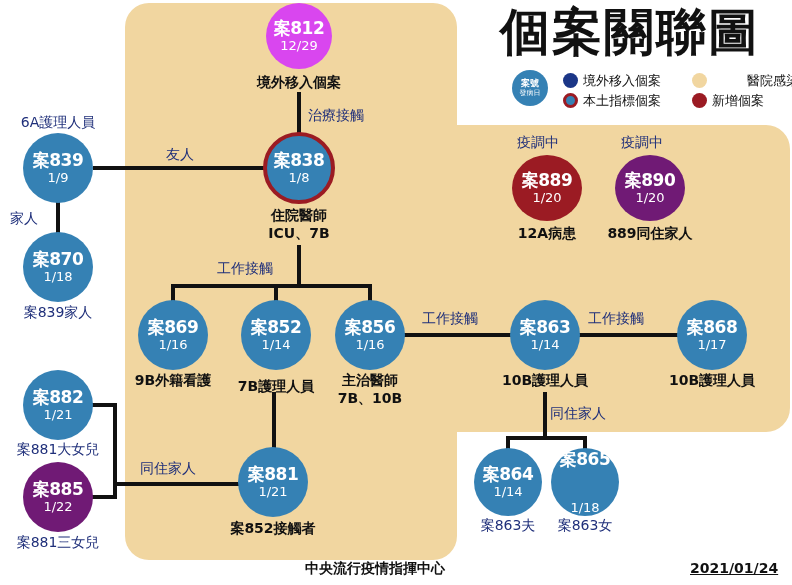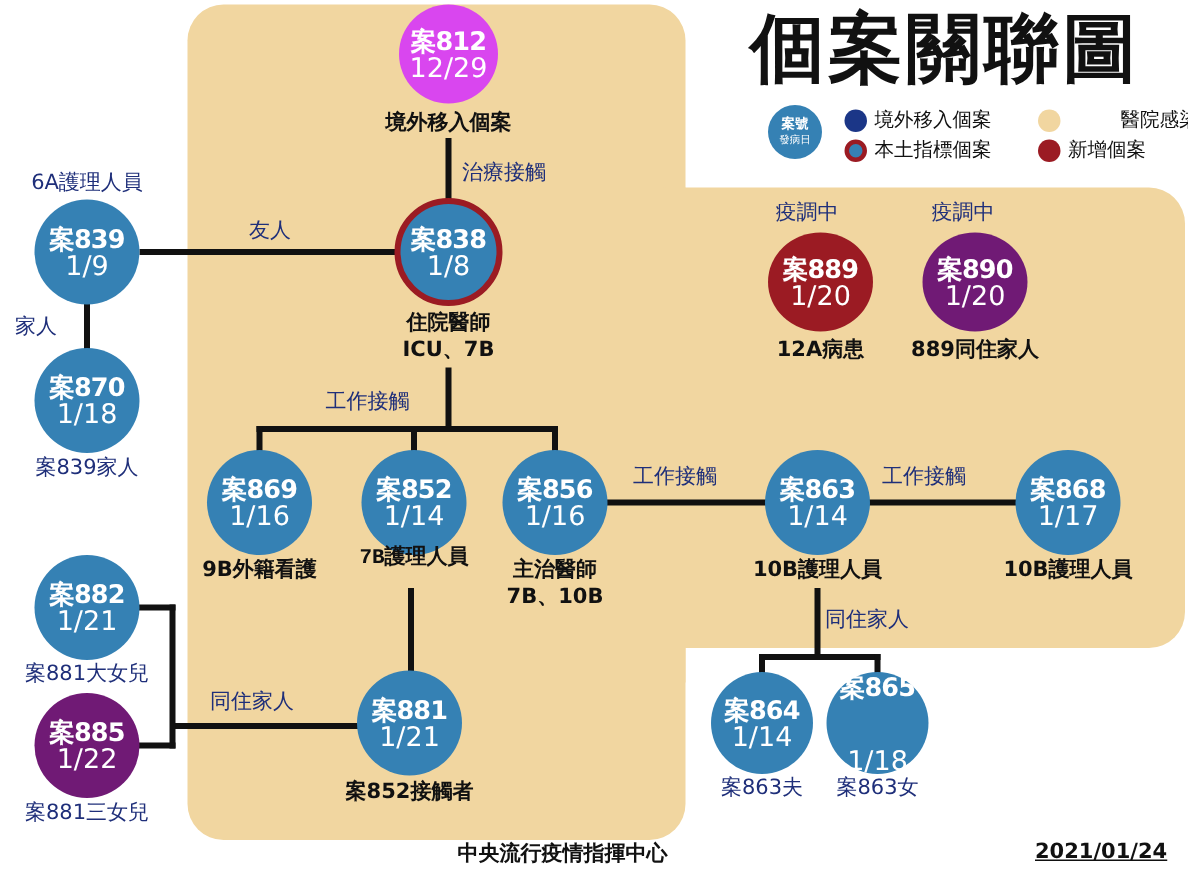--- a/index.html
+++ b/index.html
@@ -1,21 +1,21 @@
 <!DOCTYPE html>
 <html><head>
 <meta charset="utf-8">
 <style>
   html,body{margin:0;padding:0;background:#ffffff;}
   body{width:792px;height:585px;position:relative;overflow:hidden;font-family:"DejaVu Sans","Liberation Sans",sans-serif;}
   .bg{position:absolute;background:#f1d6a0;}
   .line{position:absolute;background:#111;}
   .node{position:absolute;border-radius:50%;color:#fff;text-align:center;box-sizing:border-box;display:flex;flex-direction:column;align-items:center;justify-content:center;}
   .node .num{font-weight:bold;font-size:17px;line-height:19px;letter-spacing:-0.5px;}
-  .node .date{font-size:18px;line-height:15px;}
+  .node .date{font-size:13px;line-height:15px;}
   .label{position:absolute;font-weight:bold;font-size:14px;color:#111;text-align:center;white-space:nowrap;line-height:17px;}
   .rel{position:absolute;font-size:14px;color:#1f2f7a;white-space:nowrap;line-height:17px;}
   .blue-label{position:absolute;font-size:14px;color:#1f2f7a;text-align:center;white-space:nowrap;line-height:17px;}
   .title{position:absolute;font-weight:bold;font-size:50px;letter-spacing:2px;color:#111;line-height:56px;}
   .legend-dot{position:absolute;border-radius:50%;box-sizing:border-box;}
   .legend-text{position:absolute;font-size:13px;color:#111;white-space:nowrap;line-height:16px;}
   .footer{position:absolute;font-weight:bold;font-size:14px;color:#111;white-space:nowrap;}
 </style>
 </head>
 <body>
@@ -112,21 +112,21 @@
 <div class="node" style="left:138px;top:300px;width:70px;height:70px;background:#3581b4;">
   <span class="num">案869</span>
   <span class="date">1/16</span>
 </div>
 <div class="label" style="left:123px;top:372px;width:100px;">9B外籍看護</div>
 
 <div class="node" style="left:241px;top:300px;width:70px;height:70px;background:#3581b4;">
   <span class="num">案852</span>
   <span class="date">1/14</span>
 </div>
-<div class="label" style="left:226px;top:364px;width:100px;font-family:Liberation Mono, monospace;">7B護理人員</div>
+<div class="label" style="left:226px;top:378px;width:100px;">7B護理人員</div>
 
 <div class="node" style="left:335px;top:300px;width:70px;height:70px;background:#3581b4;">
   <span class="num">案856</span>
   <span class="date">1/16</span>
 </div>
 <div class="label" style="left:320px;top:372px;width:100px;">主治醫師</div>
 <div class="label" style="left:320px;top:390px;width:100px;">7B、10B</div>
 
 <div class="node" style="left:510px;top:300px;width:70px;height:70px;background:#3581b4;">
   <span class="num">案863</span>

